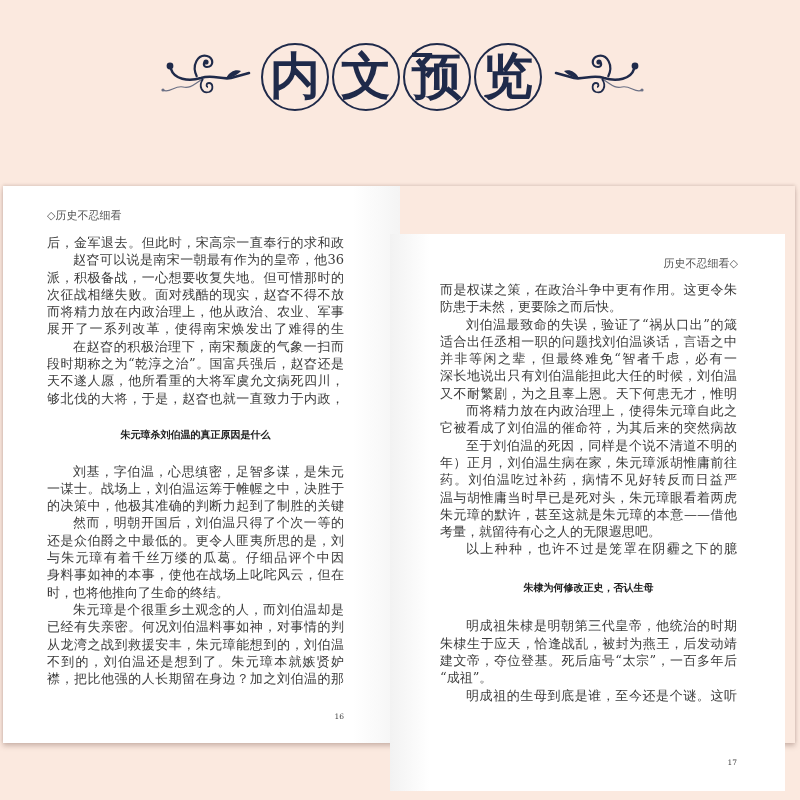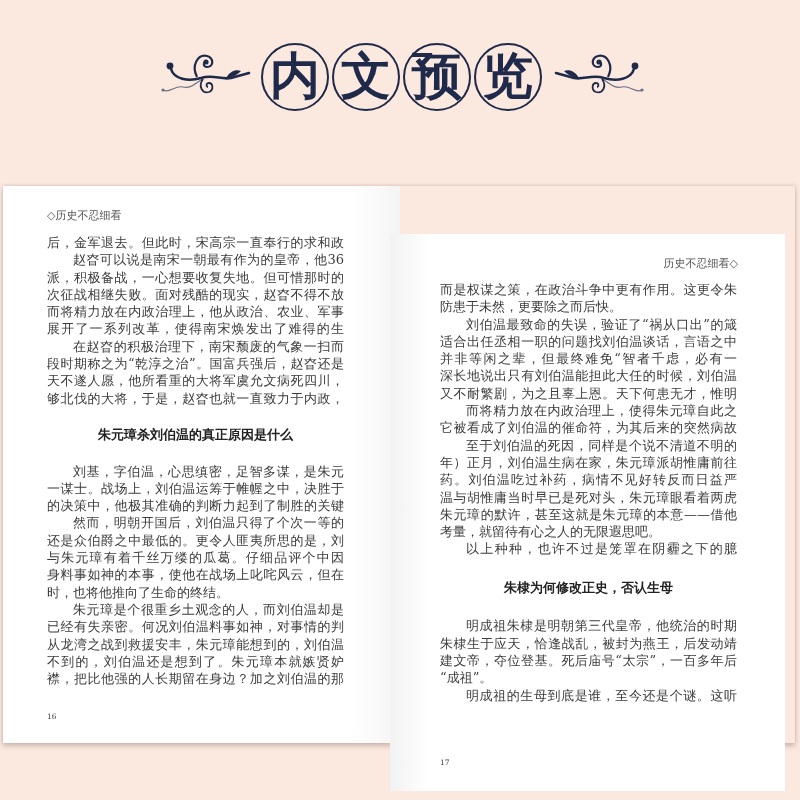--- a/index.html
+++ b/index.html
@@ -45,27 +45,27 @@
   .page.left .col { left:44px; top:48px; }
   .page.right .col { left:50px; top:47px; }
   .ln {
     height:17.3px; line-height:17.3px; font-size:13px; overflow:hidden;
     text-align:justify; text-align-last:justify;
   }
   .ln.ind { padding-left:2em; }
   .ln.end { text-align-last:left; }
   .heading {
     font-family:"DejaVu Sans", sans-serif; font-weight:bold;
-    font-size:13px; color:#222; text-align:center;
+    font-size:10px; color:#222; text-align:center;
     display:flex; align-items:center; justify-content:center;
   }
   .heading.lh { height:55.6px; }
   .heading.rh { height:59.6px; }
   .pno {
-    position:absolute; top:526px; width:297px; text-align:left;
+    position:absolute; top:526px; width:297px; text-align:right;
     font-size:7.5px; color:#444;
   }
   .page.left .pno { left:44px; }
   .page.right .pno { left:50px; top:524px; }
 </style>
 </head>
 <body>
 
 <div class="banner">
   <svg class="ornament left" viewBox="0 0 92 48">

